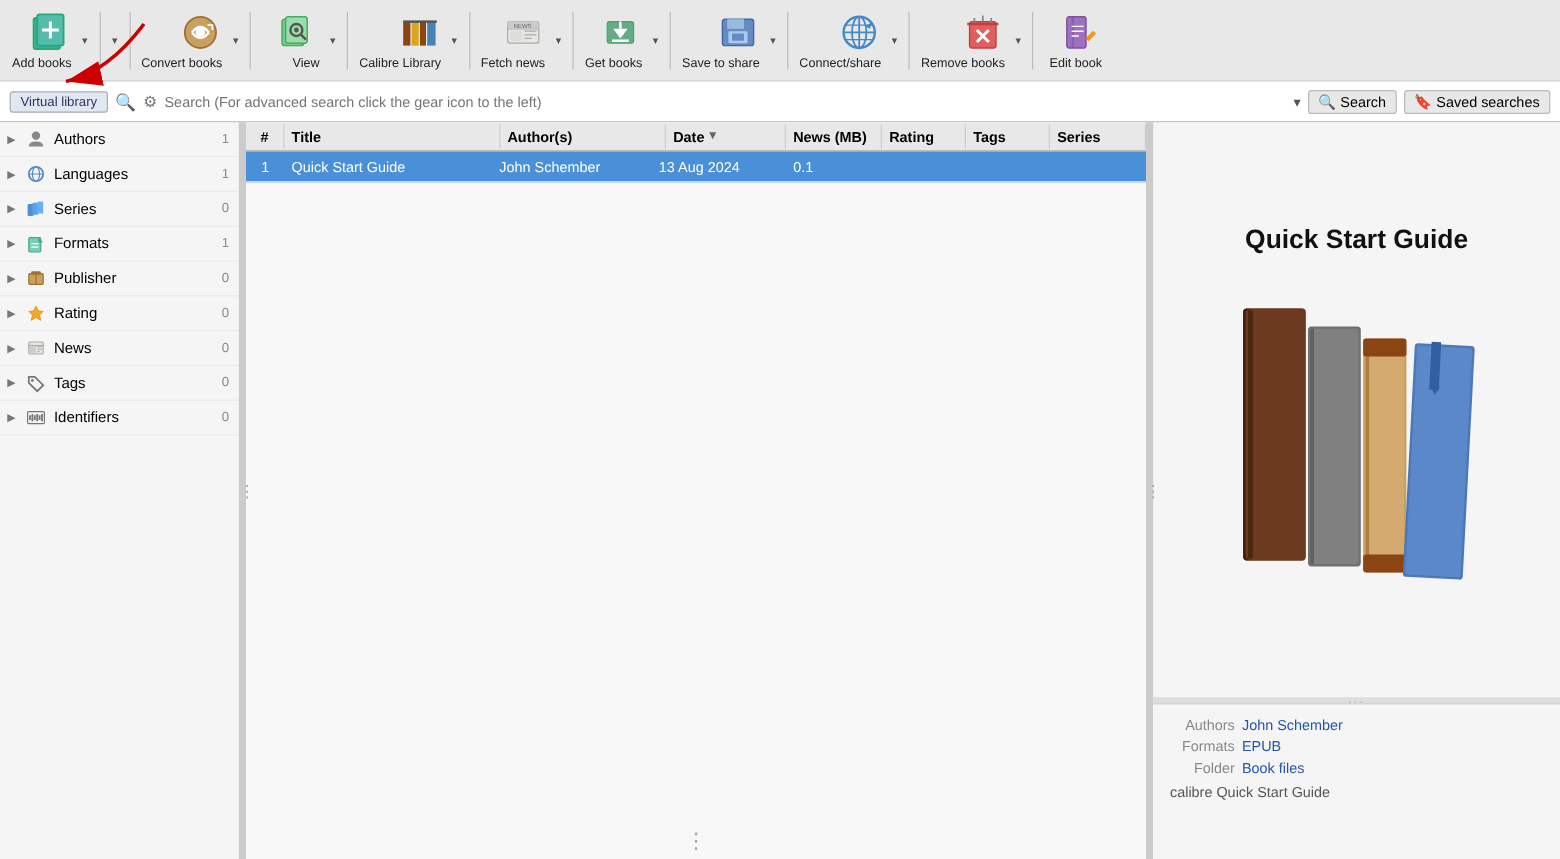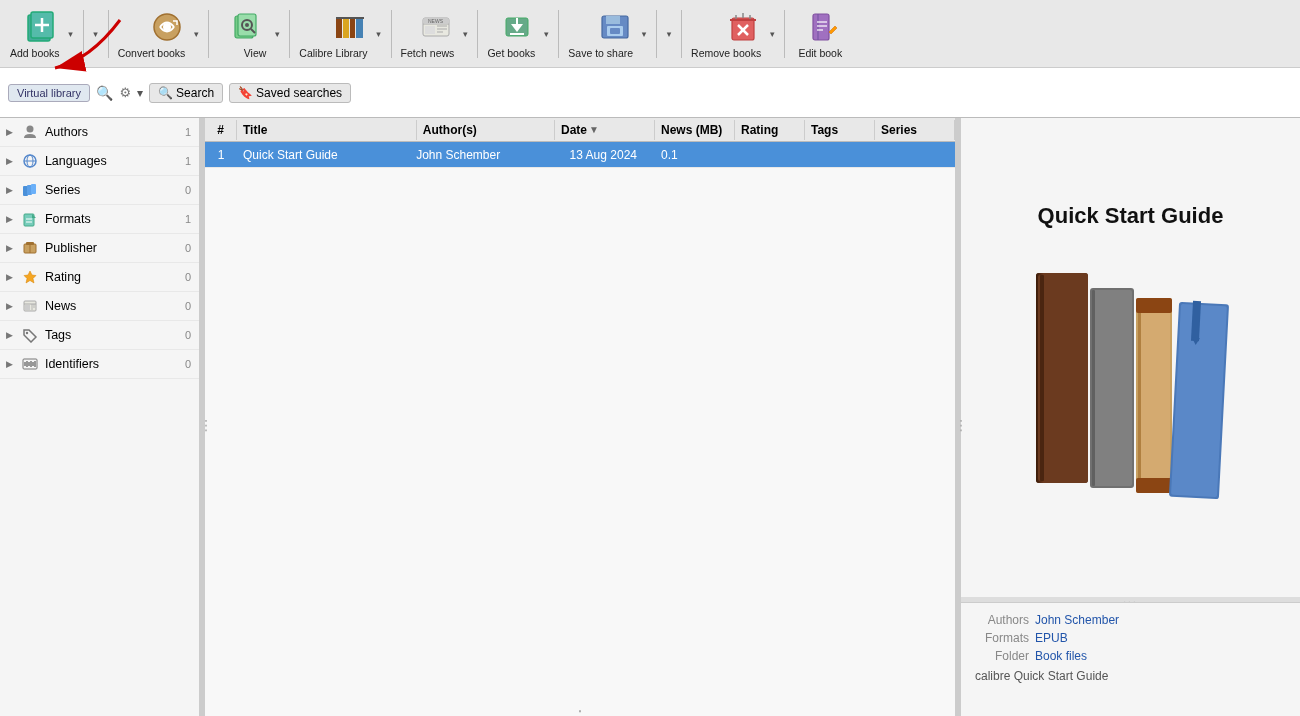--- a/index.html
+++ b/index.html
@@ -19,21 +19,21 @@
     .tb-btn .icon-area { width: 36px; height: 36px; display: flex; align-items: center; justify-content: center; }
     .tb-sep { width: 1px; height: 48px; background: #bbb; margin: 0 3px; }
     .tb-dropdown-arrow {
       display: flex; flex-direction: column; align-items: center; justify-content: center;
       width: 14px; height: 48px; cursor: pointer; border-radius: 2px; font-size: 9px; color: #555;
     }
 
     
     #searchbar {
       display: flex; align-items: center; background: #fff; border-bottom: 1px solid #bbb;
-      padding: 4px 8px; gap: 6px; height: 50px;
+      padding: 4px 8px; gap: 6px; height: 34px;
     }
     .virtual-lib-btn {
       background: #e0e8f0; border: 1px solid #aab; border-radius: 3px; padding: 2px 8px;
       font-size: 11px; cursor: pointer; color: #336;
     }
     .search-icon-btn { color: #555; cursor: pointer; font-size: 14px; }
     .gear-btn { color: #777; cursor: pointer; font-size: 13px; }
     #search-input {
       flex: 1; border: none; outline: none; font-size: 12px; color: #888; background: transparent;
     }
@@ -89,21 +89,21 @@
     #book-table-body { flex: 1; overflow-y: auto; }
     .book-row {
       display: flex; align-items: center; height: 26px; cursor: pointer;
       border-bottom: 1px solid #e8e8e8;
     }
     .book-row.selected { background: #4a90d9; color: white; }
     .td-cell { padding: 2px 6px; overflow: hidden; white-space: nowrap; font-size: 12px; }
     .td-num { width: 32px; text-align: center; }
     .td-title { flex: 2; }
     .td-author { flex: 1.5; }
-    .td-date { width: 100px; text-align: right; }
+    .td-date { width: 100px; }
     .td-size { width: 80px; margin-left: 12px; }
     .td-rating { width: 70px; }
     .td-tags { width: 70px; }
     .td-series { width: 80px; }
 
     
     .resize-handle-v {
       width: 5px; background: #ccc; cursor: col-resize; flex-shrink: 0; position: relative;
     }
     .resize-handle-v::after { content: '⋮'; position: absolute; top: 50%; left: -1px; font-size: 14px; color: #aaa; transform: translateY(-50%); }
@@ -268,20 +268,34 @@
         </svg>
       </div>
       <span>Save to share</span>
     </button>
     <div class="tb-dropdown-arrow">▾</div>
   </div>
 
   <div class="tb-sep"></div>
 
   <div class="tb-group">
+    <button class="tb-btn">
+      <div class="icon-area">
+        <svg width="34" height="34" viewBox="0 0 34 34">
+          <circle cx="17" cy="17" r="13" fill="none" stroke="#4488cc" stroke-width="2"></circle>
+          <ellipse cx="17" cy="17" rx="6" ry="13" fill="none" stroke="#4488cc" stroke-width="1.5"></ellipse>
+          <line x1="4" y1="17" x2="30" y2="17" stroke="#4488cc" stroke-width="1.5"></line>
+          <line x1="6" y1="11" x2="28" y2="11" stroke="#4488cc" stroke-width="1"></line>
+          <line x1="6" y1="23" x2="28" y2="23" stroke="#4488cc" stroke-width="1"></line>
+          <line x1="17" y1="4" x2="17" y2="30" stroke="#4488cc" stroke-width="1.5"></line>
+          <polygon points="22,12 28,8 26,14" fill="#4488cc"></polygon>
+        </svg>
+      </div>
+      <span>Connect/share</span>
+    </button>
     <div class="tb-dropdown-arrow">▾</div>
   </div>
 
   <div class="tb-sep"></div>
 
   <div class="tb-group">
     <button class="tb-btn">
       <div class="icon-area">
         <svg width="34" height="34" viewBox="0 0 34 34">
           <rect x="6" y="8" width="22" height="22" rx="2" fill="#e06060" stroke="#c04040" stroke-width="1.2"></rect>
@@ -317,20 +331,21 @@
   </div>
 
 </div>
 
 <div id="searchbar">
   <button class="virtual-lib-btn">
     <span>Virtual library</span>
   </button>
   <span class="search-icon-btn">🔍</span>
   <span class="gear-btn">⚙</span>
+  <input type="text" id="search-input" class="search-input" placeholder="Search (For advanced search click the gear icon to the left)" style="">
   <span class="search-dropdown">▾</span>
   <button class="search-btn">
     <span>🔍</span>
     <span>Search</span>
   </button>
   <button class="saved-searches-btn">
     <span>🔖</span>
     <span>Saved searches</span>
   </button>
 </div>

